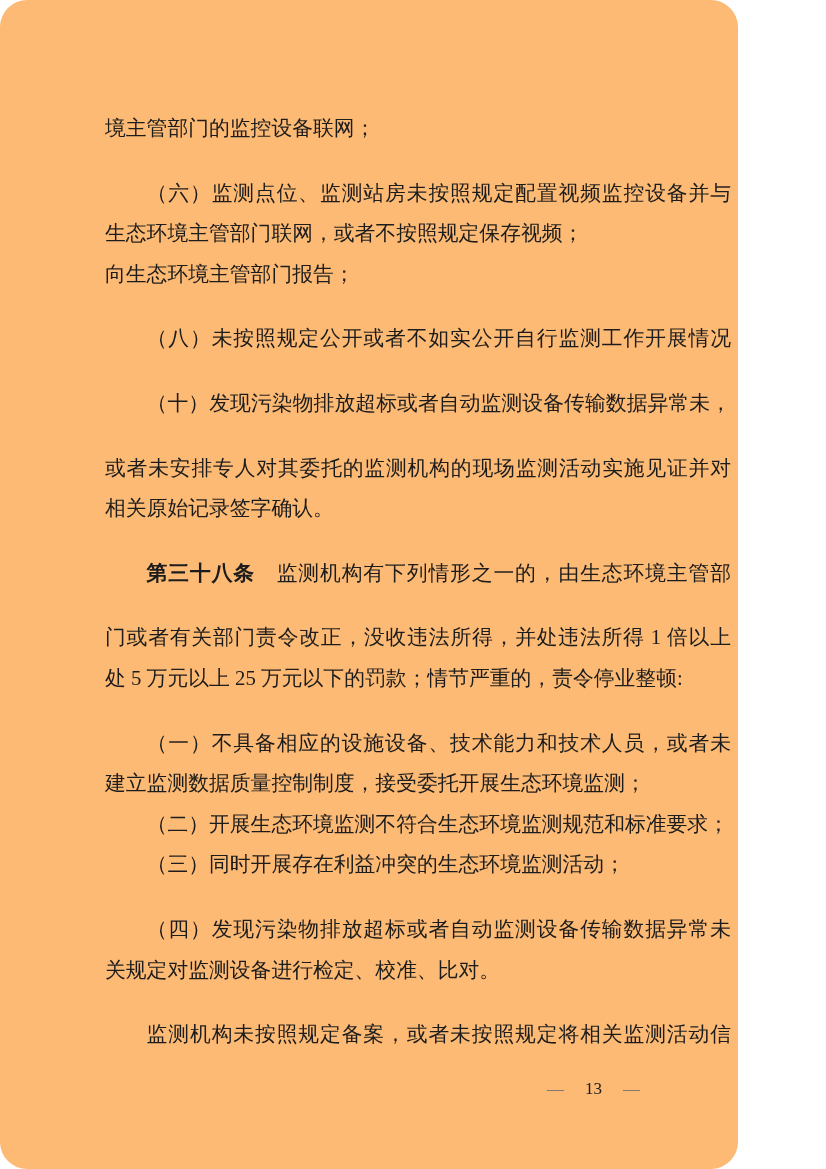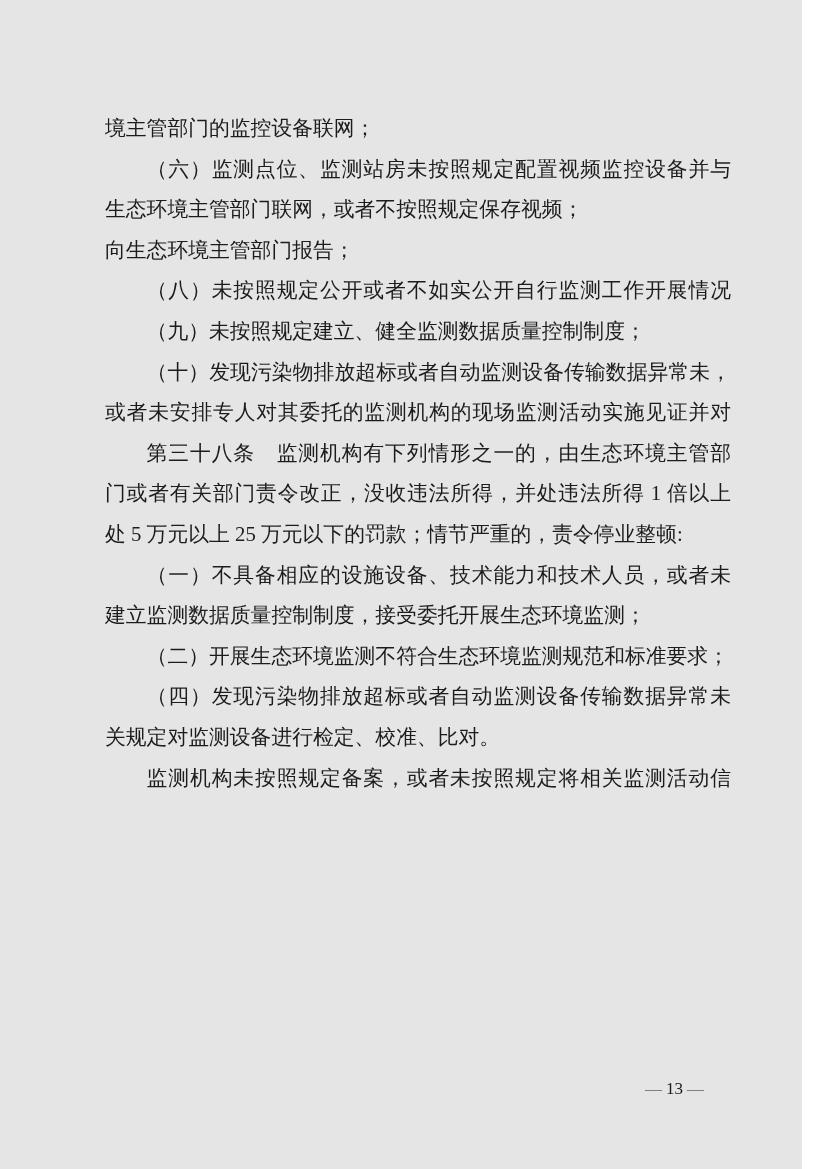--- a/index.html
+++ b/index.html
@@ -2,26 +2,27 @@
 <html><head>
 <meta charset="utf-8">
 <style>
   html, body {
     margin: 0;
     padding: 0;
     background: #ffffff;
   }
   .page {
     position: relative;
-    width: 802px;
+    width: 738px;
     height: 1169px;
-    background: #e5e5e5;
+    background: #fdba74;
     overflow: hidden;
     font-family: "Liberation Serif", "DejaVu Serif", serif;
     color: #1c1c1c;
+    border-radius: 27px;
   }
   .text-block {
     position: absolute;
     left: 105px;
     top: 108px;
     width: 626px;
   }
   .line {
     font-size: 20.8px;
     line-height: 40.6px;
@@ -29,63 +30,65 @@
     overflow: hidden;
     text-align: left;
     letter-spacing: 0;
   }
   .line.indent {
     padding-left: 41.6px;
   }
   .line.fill {
     text-align: justify;
     text-align-last: justify;
+    margin-top: 24px;
   }
   .seg-bold {
-    font-weight: 400;
+    font-weight: 700;
     font-family: "DejaVu Sans", "Liberation Sans", sans-serif;
   }
   .footer {
     position: absolute;
     top: 1078px;
     right: 98px;
     display: flex;
     align-items: center;
     font-size: 17px;
     line-height: 22px;
   }
   .footer .dash {
     color: #6e6e6e;
     letter-spacing: 0;
   }
   .footer .page-num {
     color: #1c1c1c;
-    margin: 0 4px;
+    margin: 0 21px;
     font-family: "Liberation Serif", "DejaVu Serif", serif;
   }
 </style>
 </head>
 <body>
 
 <div class="page">
   <div class="text-block" id="text-block">
       <div class="line"><span class="seg">境主管部门的监控设备联网；</span></div>
       <div class="line indent fill"><span class="seg">（六）监测点位、监测站房未按照规定配置视频监控设备并与</span></div>
       <div class="line"><span class="seg">生态环境主管部门联网，或者不按照规定保存视频；</span></div>
       <div class="line"><span class="seg">向生态环境主管部门报告；</span></div>
       <div class="line indent fill"><span class="seg">（八）未按照规定公开或者不如实公开自行监测工作开展情况</span></div>
-      <div class="line indent"><span class="seg">（九）未按照规定建立、健全监测数据质量控制制度；</span></div>
       <div class="line indent fill"><span class="seg">（十）发现污染物排放超标或者自动监测设备传输数据异常未，</span></div>
       <div class="line fill"><span class="seg">或者未安排专人对其委托的监测机构的现场监测活动实施见证并对</span></div>
+      <div class="line"><span class="seg">相关原始记录签字确认。</span></div>
       <div class="line indent fill"><span class="seg-bold">第三十八条</span><span class="seg">　监测机构有下列情形之一的，由生态环境主管部</span></div>
       <div class="line fill"><span class="seg">门或者有关部门责令改正，没收违法所得，并处违法所得 1 倍以上</span></div>
       <div class="line"><span class="seg">处 5 万元以上 25 万元以下的罚款；情节严重的，责令停业整顿:</span></div>
       <div class="line indent fill"><span class="seg">（一）不具备相应的设施设备、技术能力和技术人员，或者未</span></div>
       <div class="line"><span class="seg">建立监测数据质量控制制度，接受委托开展生态环境监测；</span></div>
       <div class="line indent"><span class="seg">（二）开展生态环境监测不符合生态环境监测规范和标准要求；</span></div>
+      <div class="line indent"><span class="seg">（三）同时开展存在利益冲突的生态环境监测活动；</span></div>
       <div class="line indent fill"><span class="seg">（四）发现污染物排放超标或者自动监测设备传输数据异常未</span></div>
       <div class="line"><span class="seg">关规定对监测设备进行检定、校准、比对。</span></div>
       <div class="line indent fill"><span class="seg">监测机构未按照规定备案，或者未按照规定将相关监测活动信</span></div>
     </div>
   <div class="footer">
     <span class="dash">—</span>
     <span class="page-num">13</span>
     <span class="dash">—</span>
   </div>
 </div>

